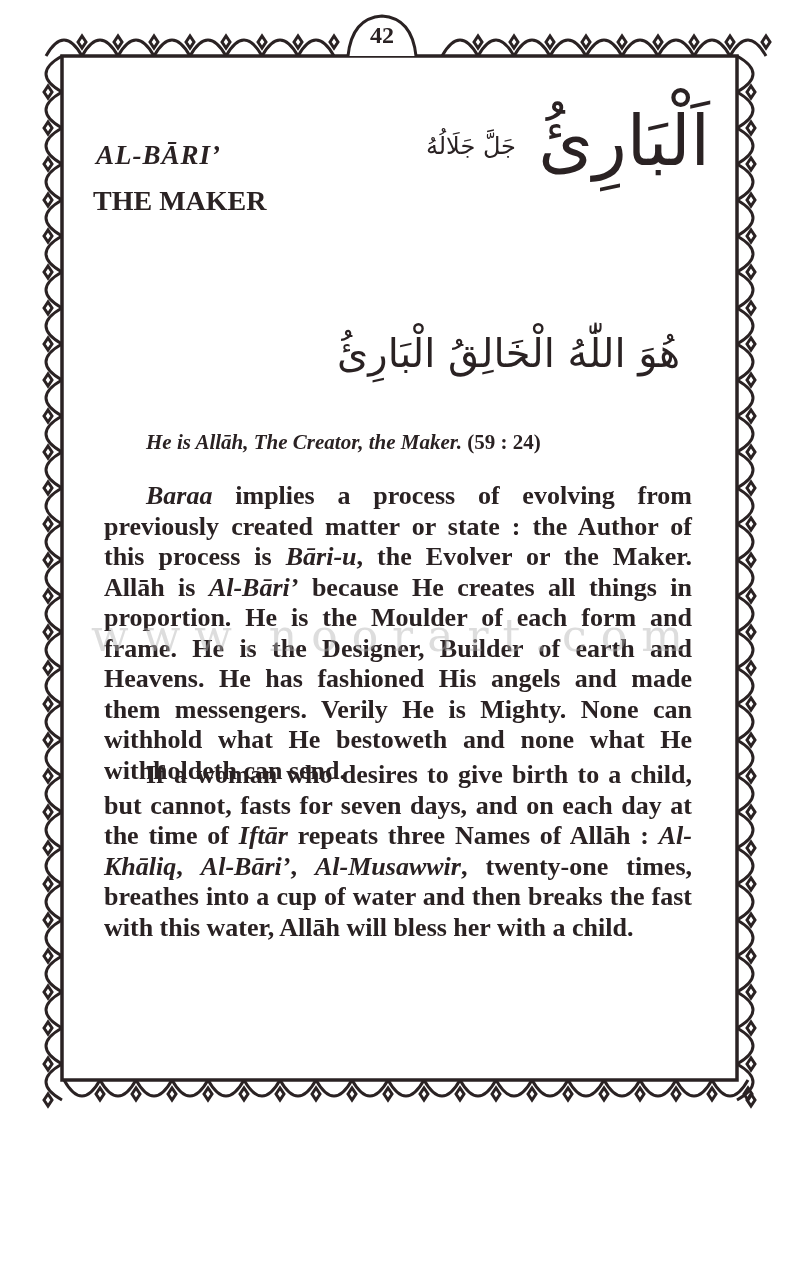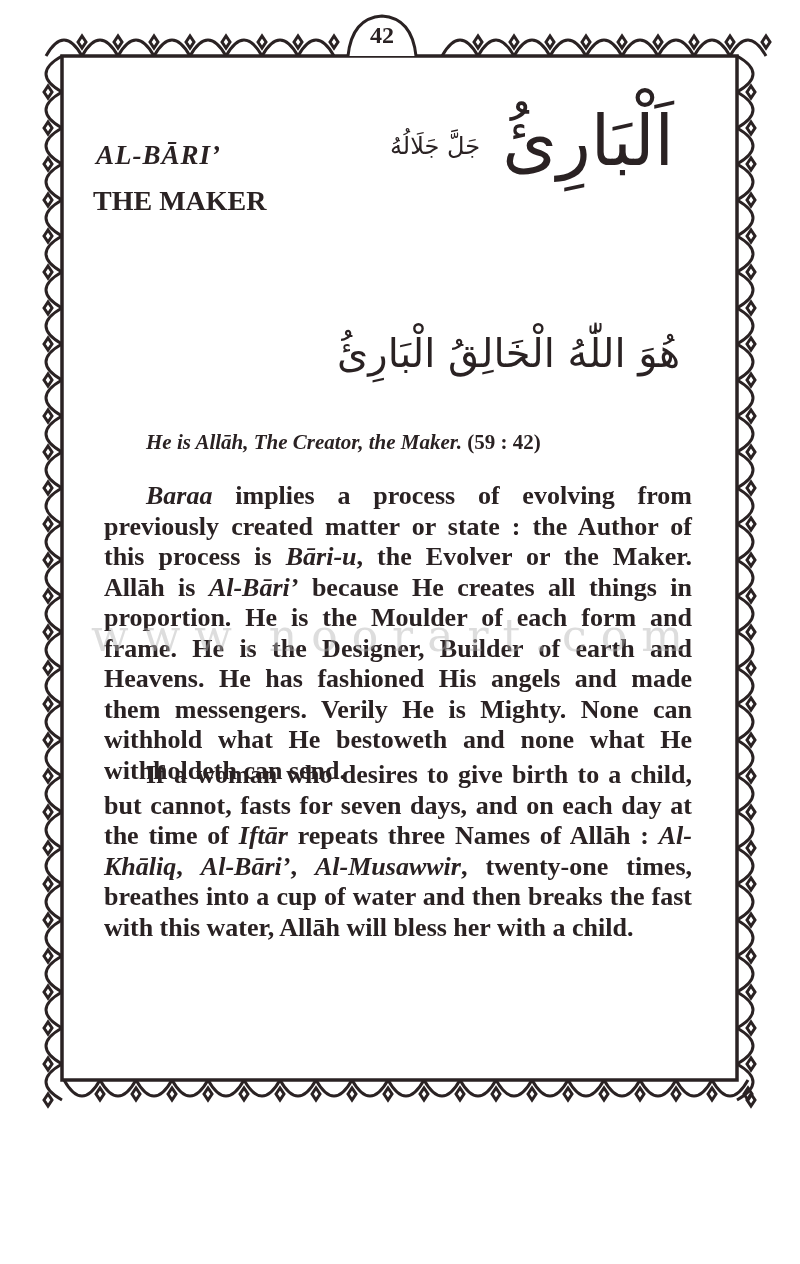--- a/index.html
+++ b/index.html
@@ -4,21 +4,21 @@
 <style>
   html, body { margin: 0; padding: 0; background: #ffffff; }
   body { width: 800px; height: 1264px; position: relative; overflow: hidden;
          font-family: "Liberation Serif", serif; color: #2a2223; }
   #frame { position: absolute; left: 0; top: 0; width: 800px; height: 1264px; }
   .page-number { position: absolute; left: 352px; top: 22px; width: 60px; text-align: center;
                  font-size: 24px; font-weight: bold; }
   .translit { position: absolute; left: 96px; top: 140px; font-size: 27px; font-style: italic;
               font-weight: bold; letter-spacing: 1px; }
   .english-name { position: absolute; left: 93px; top: 185px; font-size: 28px; font-weight: bold; }
-  .arabic-name { position: absolute; left: 390px; top: 100px; width: 320px; text-align: left;
+  .arabic-name { position: absolute; left: 390px; top: 100px; width: 320px; text-align: right;
                  direction: rtl; font-family: "DejaVu Sans", sans-serif; font-size: 70px; }
   .arabic-name .honorific { font-size: 24px; vertical-align: middle; }
   .arabic-verse { position: absolute; left: 120px; top: 330px; width: 560px; 
                   direction: rtl; font-family: "DejaVu Sans", sans-serif; font-size: 40px; }
   .verse-translation { position: absolute; left: 146px; top: 430px; font-size: 21px; font-weight: bold; }
   .verse-translation .it { font-style: italic; text-align: center; }
   .para { position: absolute; left: 104px; width: 588px; font-size: 26px; font-weight: bold;
           line-height: 30.5px; text-align: justify; }
   .para .it { font-style: italic; }
   .p1 { top: 481px; }
@@ -233,20 +233,20 @@
 
 <div class="arabic-name">
   <span>اَلْبَارِئُ</span>
   <span class="honorific">جَلَّ جَلَالُهُ</span>
 </div>
 
 <div class="arabic-verse">هُوَ اللّٰهُ الْخَالِقُ الْبَارِئُ</div>
 
 <div class="verse-translation">
   <span class="it">He is Allāh, The Creator, the Maker.</span>
-  <span>(59 : 42)</span>
+  <span>(59 : 24)</span>
 </div>
 
 <div class="para p1"><span class="indent"></span><span class="it">Baraa</span><span> implies a process of evolving from previously created matter or state : the Author of this process is </span><span class="it">Bāri-u</span><span>, the Evolver or the Maker. Allāh is </span><span class="it">Al-Bāri’</span><span> because He creates all things in proportion. He is the Moulder of each form and frame. He is the Designer, Builder of earth and Heavens. He has fashioned His angels and made them messengers. Verily He is Mighty. None can withhold what He bestoweth and none what He withholdeth can send.</span></div>
 
 <div class="para p2"><span class="indent"></span><span>If a woman who desires to give birth to a child, but cannot, fasts for seven days, and on each day at the time of </span><span class="it">Iftār</span><span> repeats three Names of Allāh : </span><span class="it">Al-Khāliq</span><span>, </span><span class="it">Al-Bāri’</span><span>, </span><span class="it">Al-Musawwir</span><span>, twenty-one times, breathes into a cup of water and then breaks the fast with this water, Allāh will bless her with a child.</span></div>
 
 <div class="watermark">www.noorart.com</div>
 
 </body></html>

